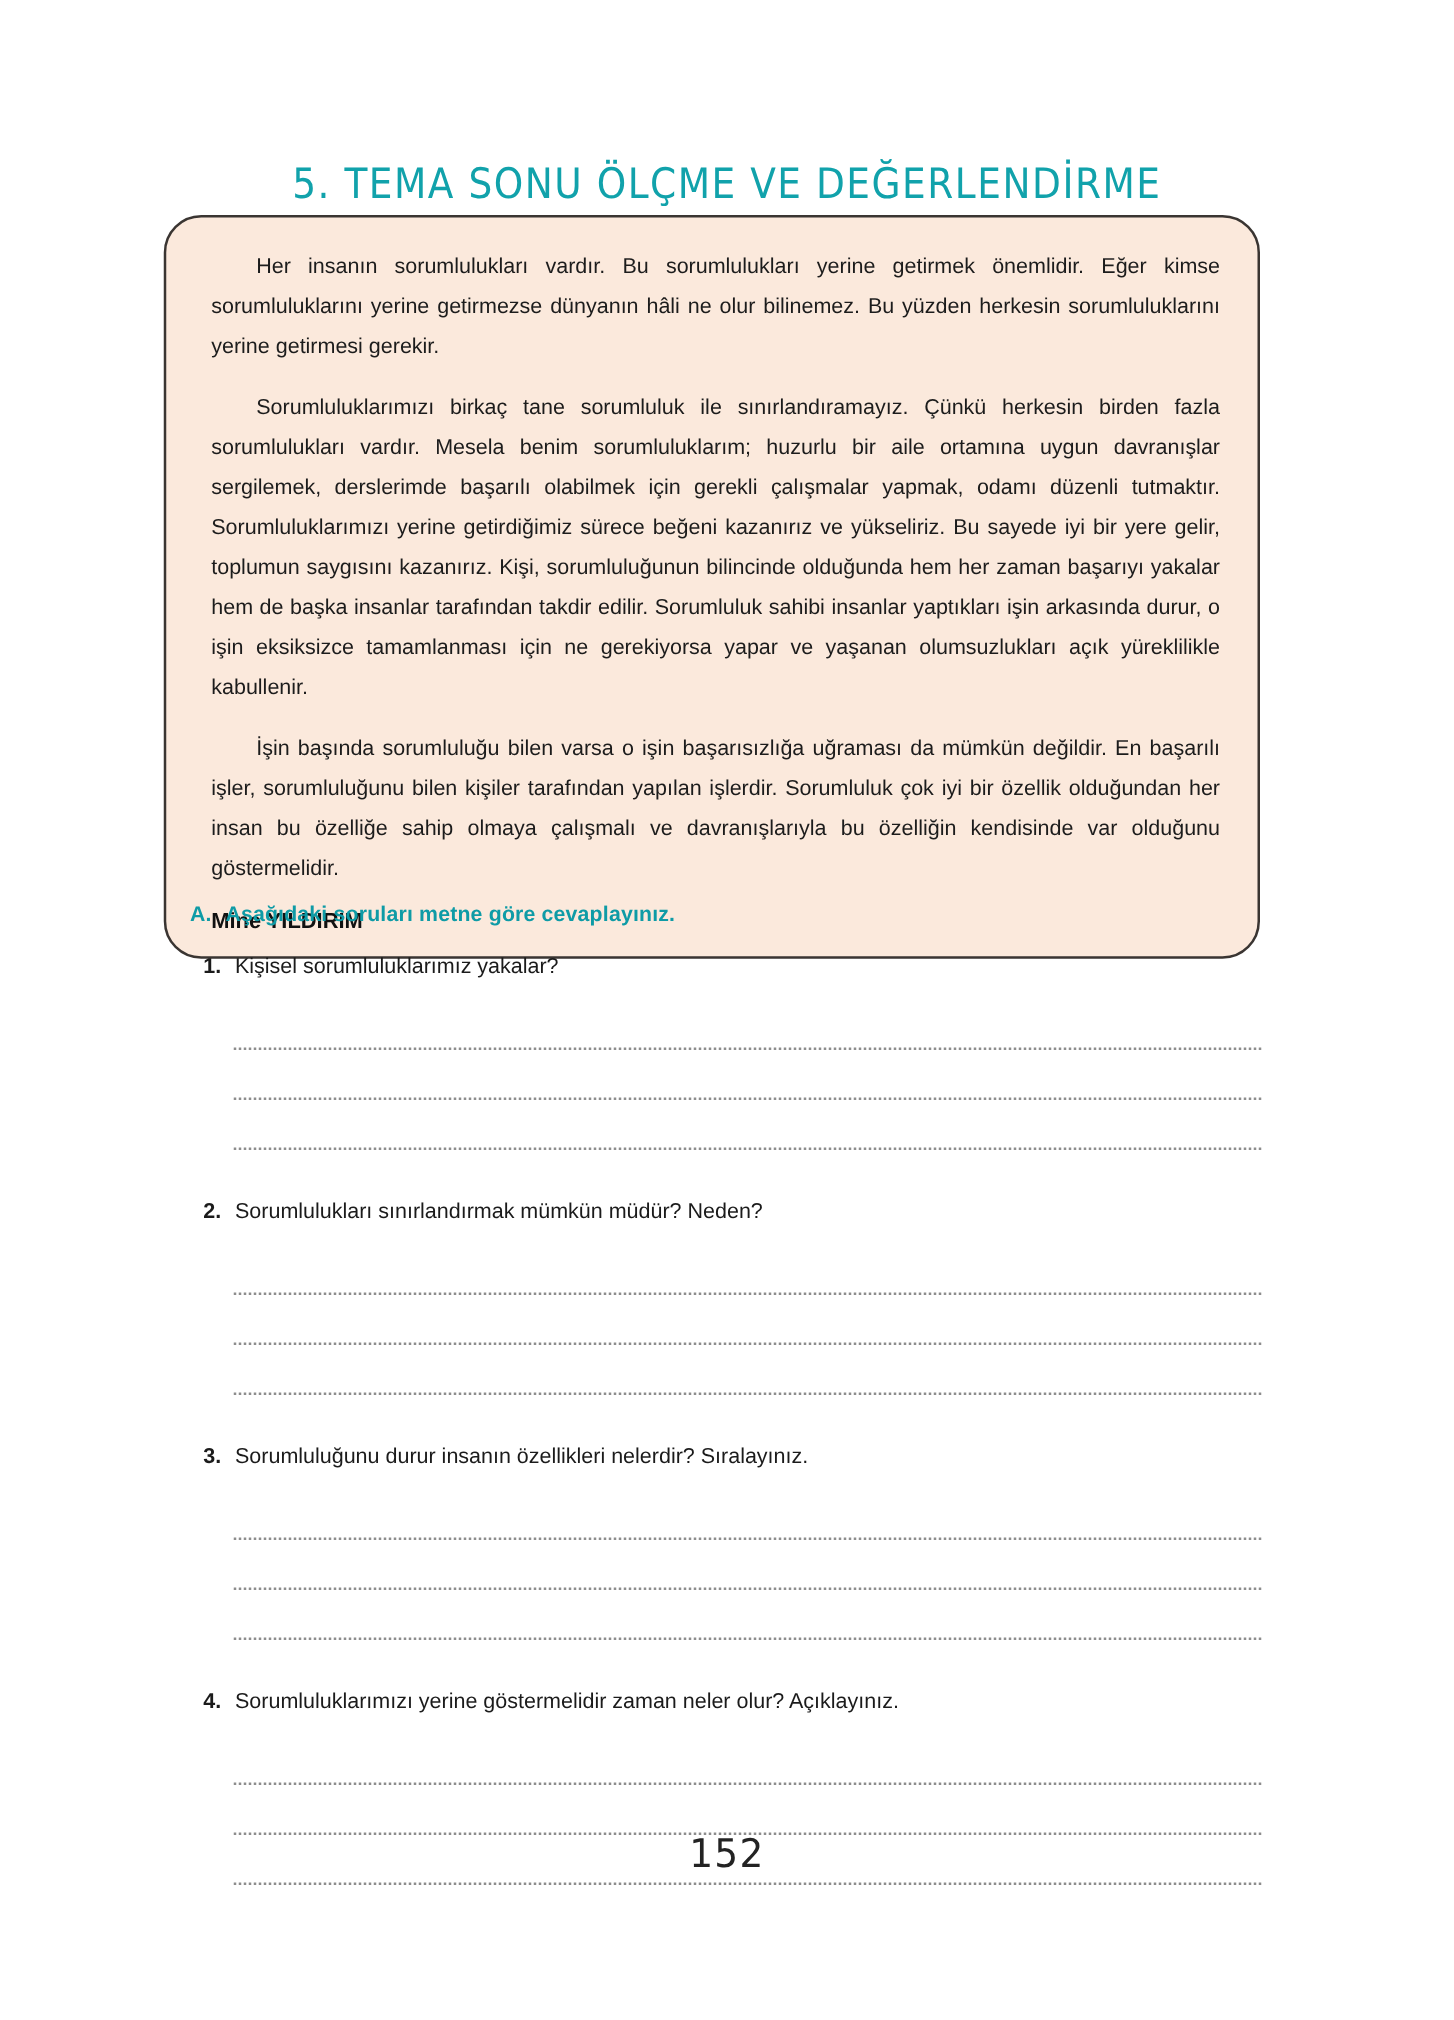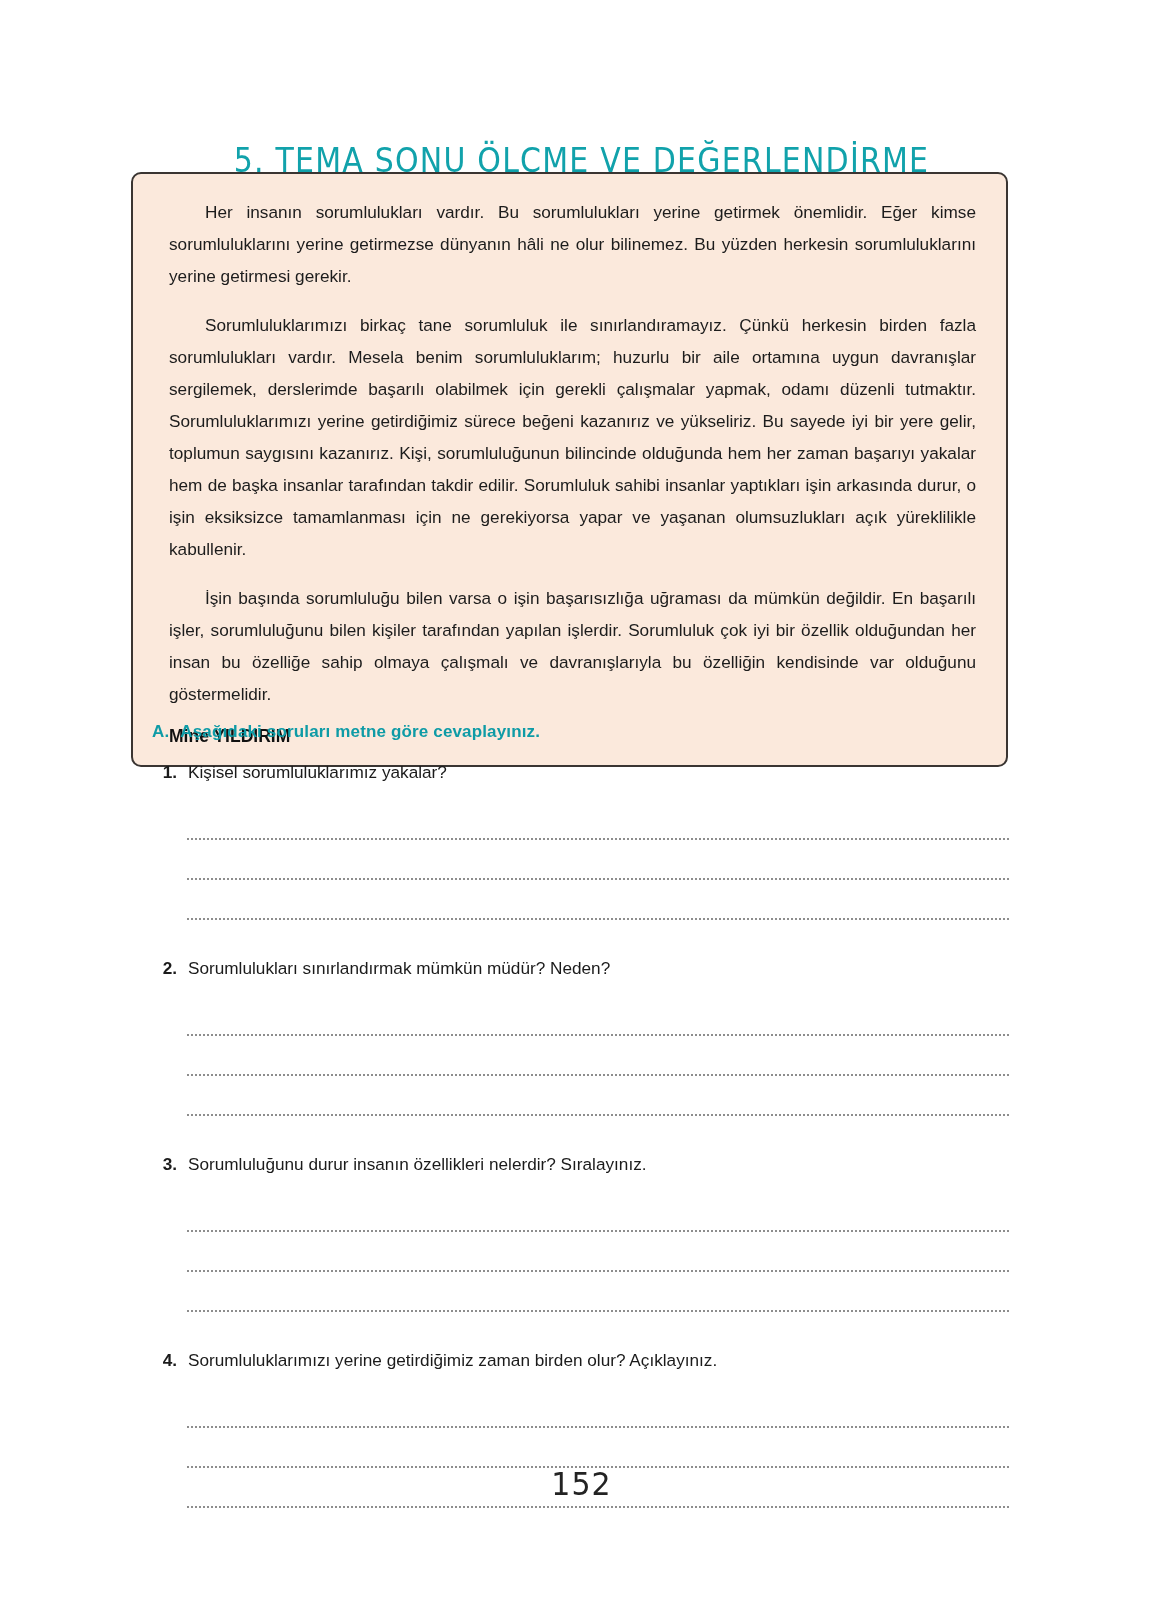--- a/index.html
+++ b/index.html
@@ -15,21 +15,21 @@
     color: #1a1a1a;
     position: relative;
     overflow: hidden;
   }
 
   .page {
     position: relative;
     width: 1163px;
     height: 1616px;
     background: #ffffff;
-    padding: 16px;
+    padding: 4px;
   }
 
   
   .page-title {
     text-align: center;
     color: #11a2ab;
     font-family: "DejaVu Sans", sans-serif;
     font-size: 30px;
     font-weight: 400;
     letter-spacing: 1.2px;
@@ -40,21 +40,21 @@
   }
 
   
   .passage-box {
     position: absolute;
     left: 131px;
     top: 172px;
     width: 877px;
     background: #fbe9dc;
     border: 2px solid #3a3532;
-    border-radius: 10px;
+    border-radius: 30px;
     padding: 22px 30px 18px 36px;
   }
 
   .passage-box p {
     font-size: 17.2px;
     line-height: 32px;
     text-align: justify;
     text-indent: 36px;
     color: #1c1c1c;
     margin: 0;
@@ -191,21 +191,21 @@
       <div class="answer-lines">
         <div class="dot-line"></div>
         <div class="dot-line"></div>
         <div class="dot-line"></div>
       </div>
     </div>
 
     <div class="question-block">
       <div class="question-row">
         <span class="q-num">4.</span>
-        <span class="q-text">Sorumluluklarımızı yerine getirdiğimiz zaman birden olur? Açıklayınız.</span>
+        <span class="q-text">Sorumluluklarımızı yerine göstermelidir zaman neler olur? Açıklayınız.</span>
       </div>
       <div class="answer-lines">
         <div class="dot-line"></div>
         <div class="dot-line"></div>
         <div class="dot-line"></div>
       </div>
     </div>
 
   </div>
 

